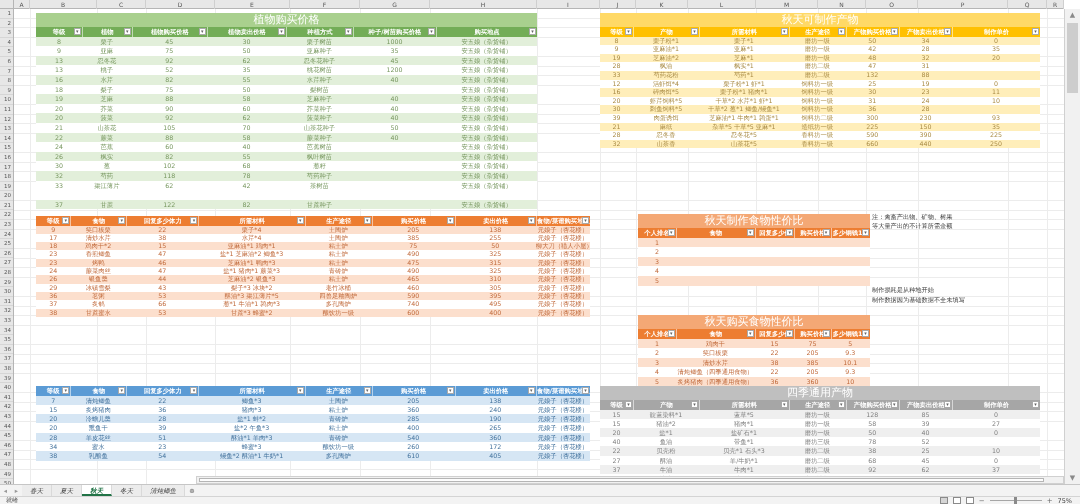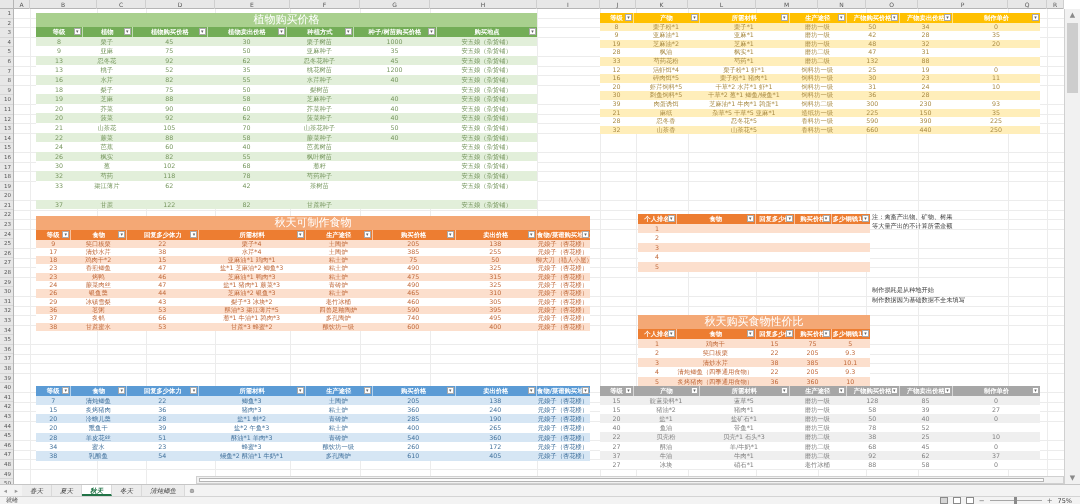--- a/index.html
+++ b/index.html
@@ -323,20 +323,21 @@
       <div class="t-cell">37</div>
       <div class="t-cell">甘蔗</div>
       <div class="t-cell">122</div>
       <div class="t-cell">82</div>
       <div class="t-cell">甘蔗种子</div>
       <div class="t-cell"></div>
       <div class="t-cell">安五娘（杂货铺）</div>
     </div>
   </div>
 <div id="tbl-products-autumn" class="tbl theme-yellow" style="--rh: 8.6px;">
+    <div class="t-title">秋天可制作产物</div>
     <div class="t-row t-head" style="grid-template-columns: 36fr 72fr 98fr 62fr 58fr 58fr 96fr;">
       <div class="t-cell"><span>等级</span><span class="filter">▾</span></div>
       <div class="t-cell"><span>产物</span><span class="filter">▾</span></div>
       <div class="t-cell"><span>所需材料</span><span class="filter">▾</span></div>
       <div class="t-cell"><span>生产途径</span><span class="filter">▾</span></div>
       <div class="t-cell"><span>产物购买价格</span><span class="filter">▾</span></div>
       <div class="t-cell"><span>产物卖出价格</span><span class="filter">▾</span></div>
       <div class="t-cell"><span>制作单价</span><span class="filter">▾</span></div>
     </div>
     <div class="t-row band" style="grid-template-columns: 36fr 72fr 98fr 62fr 58fr 58fr 96fr;">
@@ -451,21 +452,20 @@
       <div class="t-cell">32</div>
       <div class="t-cell">山茶香</div>
       <div class="t-cell">山茶花*5</div>
       <div class="t-cell">香料坊一级</div>
       <div class="t-cell">660</div>
       <div class="t-cell">440</div>
       <div class="t-cell">250</div>
     </div>
   </div>
 <div id="tbl-foods-autumn" class="tbl theme-orange" style="--rh: 8.3px;">
-    <div class="t-title">秋天可制作食物</div>
     <div class="t-row t-head" style="grid-template-columns: 38fr 62fr 80fr 118fr 74fr 92fr 90fr 60fr;">
       <div class="t-cell"><span>等级</span><span class="filter">▾</span></div>
       <div class="t-cell"><span>食物</span><span class="filter">▾</span></div>
       <div class="t-cell"><span>回复多少体力</span><span class="filter">▾</span></div>
       <div class="t-cell"><span>所需材料</span><span class="filter">▾</span></div>
       <div class="t-cell"><span>生产途径</span><span class="filter">▾</span></div>
       <div class="t-cell"><span>购买价格</span><span class="filter">▾</span></div>
       <div class="t-cell"><span>卖出价格</span><span class="filter">▾</span></div>
       <div class="t-cell"><span>食物/菜谱购买地点</span><span class="filter">▾</span></div>
     </div>
@@ -574,20 +574,21 @@
       <div class="t-cell">甘蔗蜜水</div>
       <div class="t-cell">53</div>
       <div class="t-cell">甘蔗*3 蜂蜜*2</div>
       <div class="t-cell">酿饮坊一级</div>
       <div class="t-cell">600</div>
       <div class="t-cell">400</div>
       <div class="t-cell">元娘子（杏花楼）</div>
     </div>
   </div>
 <div id="tbl-craft-value" class="tbl theme-orange" style="--rh: 9.6px;">
+    <div class="t-title">秋天制作食物性价比</div>
     <div class="t-row t-head" style="grid-template-columns: 46fr 96fr 48fr 44fr 48fr;">
       <div class="t-cell"><span>个人排名</span><span class="filter">▾</span></div>
       <div class="t-cell"><span>食物</span><span class="filter">▾</span></div>
       <div class="t-cell"><span>回复多少体</span><span class="filter">▾</span></div>
       <div class="t-cell"><span>购买价格</span><span class="filter">▾</span></div>
       <div class="t-cell"><span>多少铜钱1体</span><span class="filter">▾</span></div>
     </div>
     <div class="t-row band" style="grid-template-columns: 46fr 96fr 48fr 44fr 48fr;">
       <div class="t-cell">1</div>
       <div class="t-cell"></div>
@@ -745,20 +746,21 @@
       <div class="t-cell">乳酿鱼</div>
       <div class="t-cell">54</div>
       <div class="t-cell">鳗鱼*2 酥油*1 牛奶*1</div>
       <div class="t-cell">多孔陶炉</div>
       <div class="t-cell">610</div>
       <div class="t-cell">405</div>
       <div class="t-cell">元娘子（杏花楼）</div>
     </div>
   </div>
 <div id="tbl-products-all" class="tbl theme-gray" style="--rh: 9.2px;">
+    <div class="t-title">四季通用产物</div>
     <div class="t-row t-head" style="grid-template-columns: 36fr 72fr 98fr 62fr 58fr 58fr 96fr;">
       <div class="t-cell"><span>等级</span><span class="filter">▾</span></div>
       <div class="t-cell"><span>产物</span><span class="filter">▾</span></div>
       <div class="t-cell"><span>所需材料</span><span class="filter">▾</span></div>
       <div class="t-cell"><span>生产途径</span><span class="filter">▾</span></div>
       <div class="t-cell"><span>产物购买价格</span><span class="filter">▾</span></div>
       <div class="t-cell"><span>产物卖出价格</span><span class="filter">▾</span></div>
       <div class="t-cell"><span>制作单价</span><span class="filter">▾</span></div>
     </div>
     <div class="t-row band" style="grid-template-columns: 36fr 72fr 98fr 62fr 58fr 58fr 96fr;">

